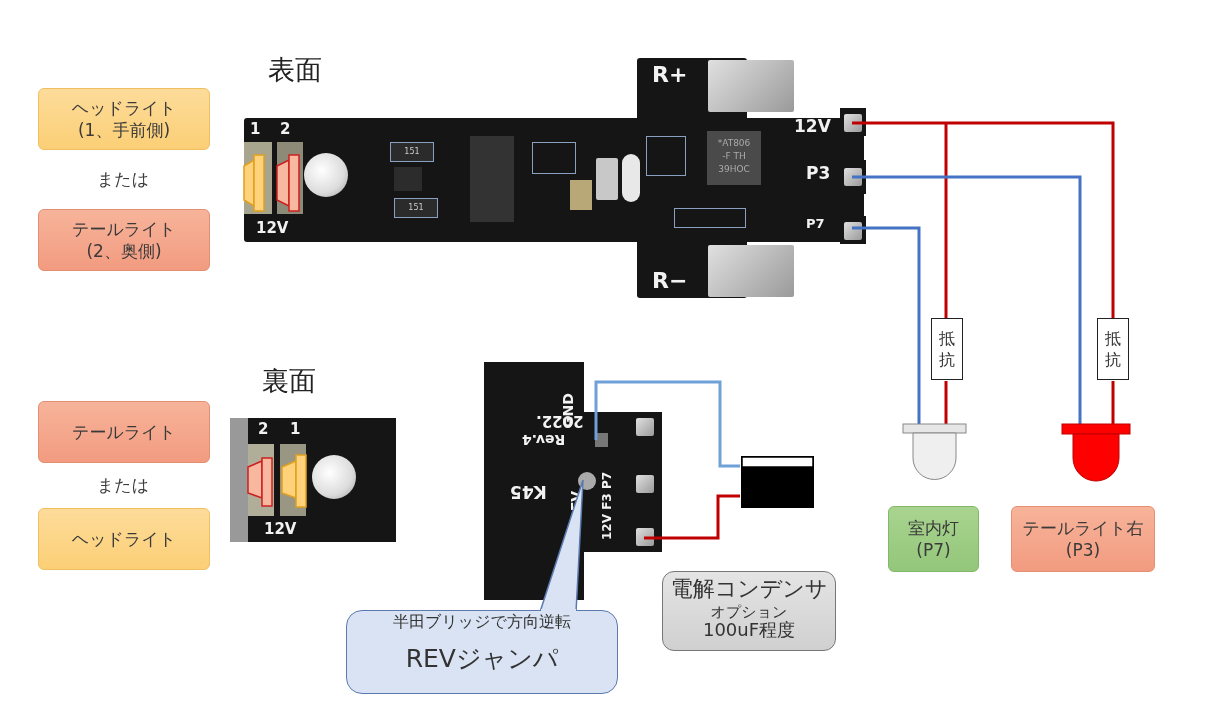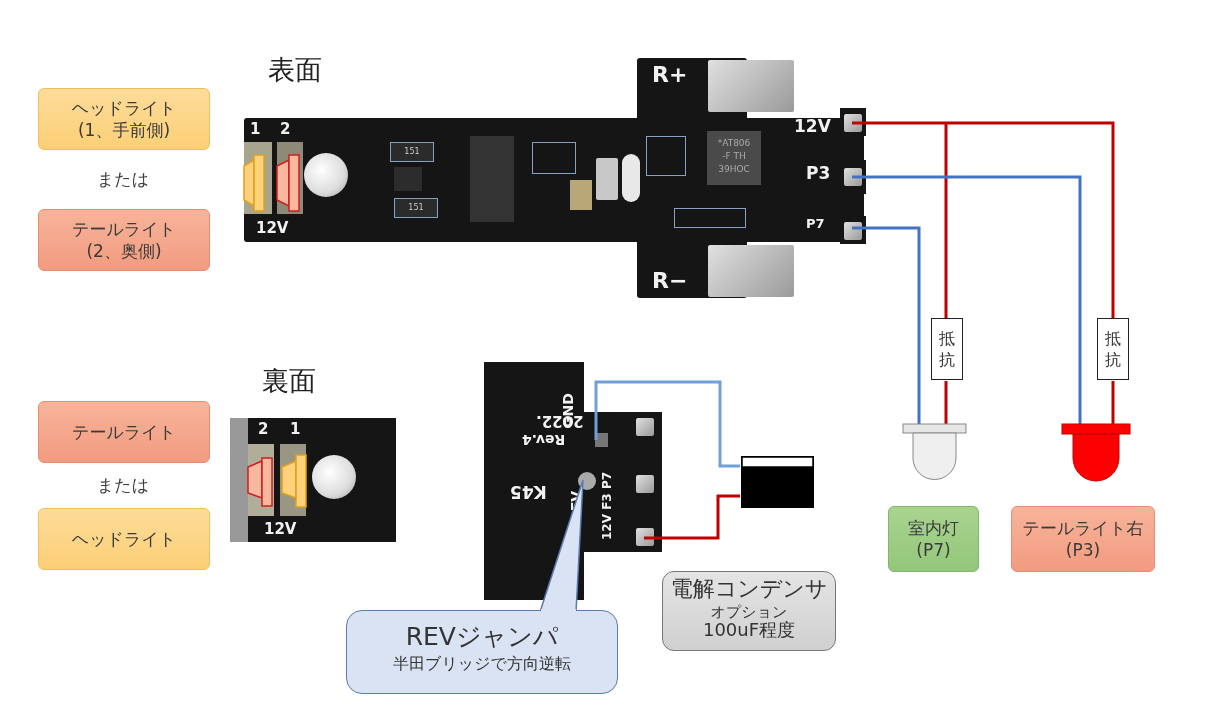--- a/index.html
+++ b/index.html
@@ -174,22 +174,22 @@
 <div class="label-box green-box" style="left:888px; top:506px; width:91px; height:66px;">
   <span>室内灯</span>
   <span>(P7)</span>
 </div>
 <div class="label-box tail-box" style="left:1011px; top:506px; width:144px; height:66px;">
   <span>テールライト右</span>
   <span>(P3)</span>
 </div>
 
 <div class="callout" style="left:346px; top:610px; width:272px; height:84px;">
+  <div style="font-size:16px; line-height:22px; color:#333;">半田ブリッジで方向逆転</div>
   <div style="font-size:25px; line-height:32px; margin-top:10px; color:#333;">REVジャンパ</div>
-  <div style="font-size:16px; line-height:22px; color:#333;">半田ブリッジで方向逆転</div>
 </div>
 <div class="abs" style="left:541px; top:609px; width:35px; height:3px; background:#dae3f3;"></div>
 
 <div class="cap-note" style="left:662px; top:571px; width:174px; height:80px;">
   <div style="font-size:22px; line-height:28px; margin-top:3px;">電解コンデンサ</div>
   <div style="font-size:15px; line-height:18px;">オプション</div>
   <div style="font-size:18px; line-height:18px;">100uF程度</div>
 </div>
 
 </body></html>

